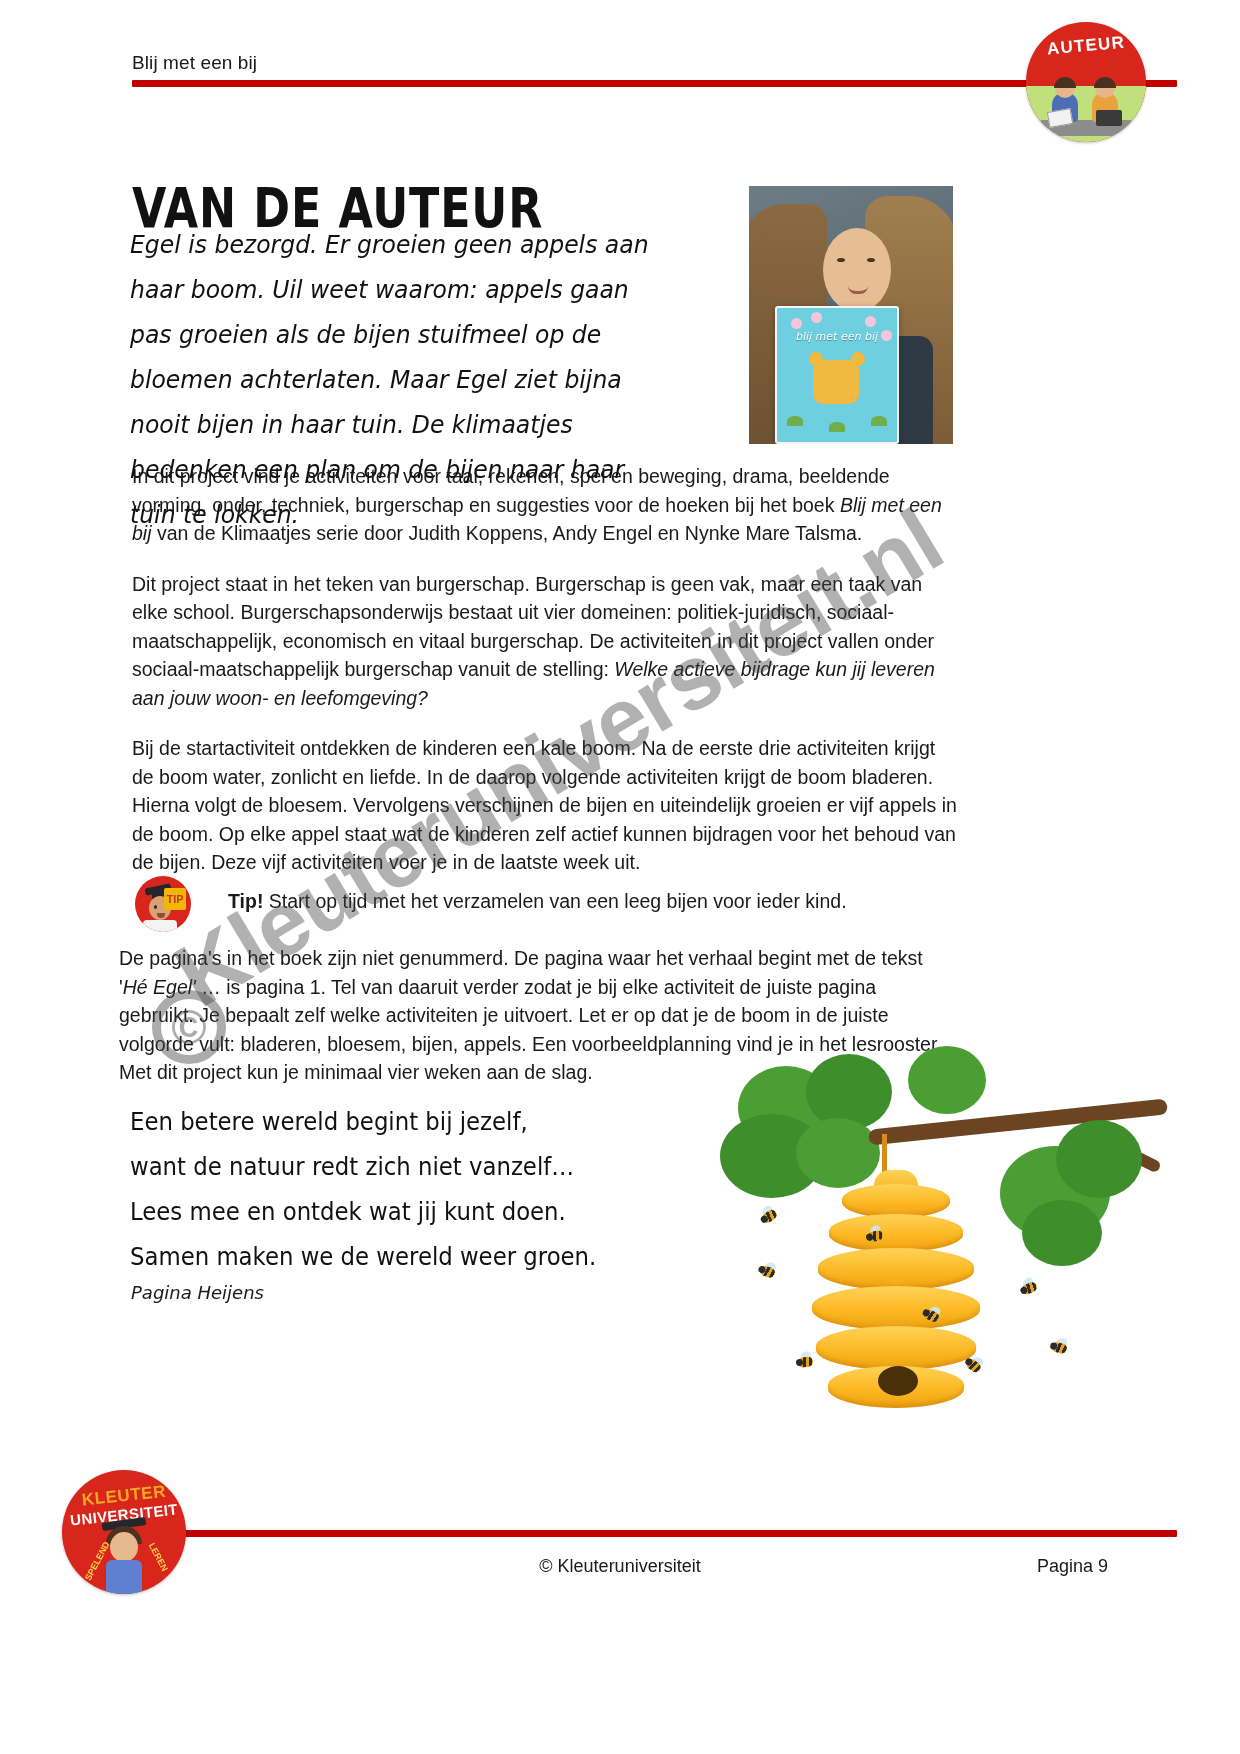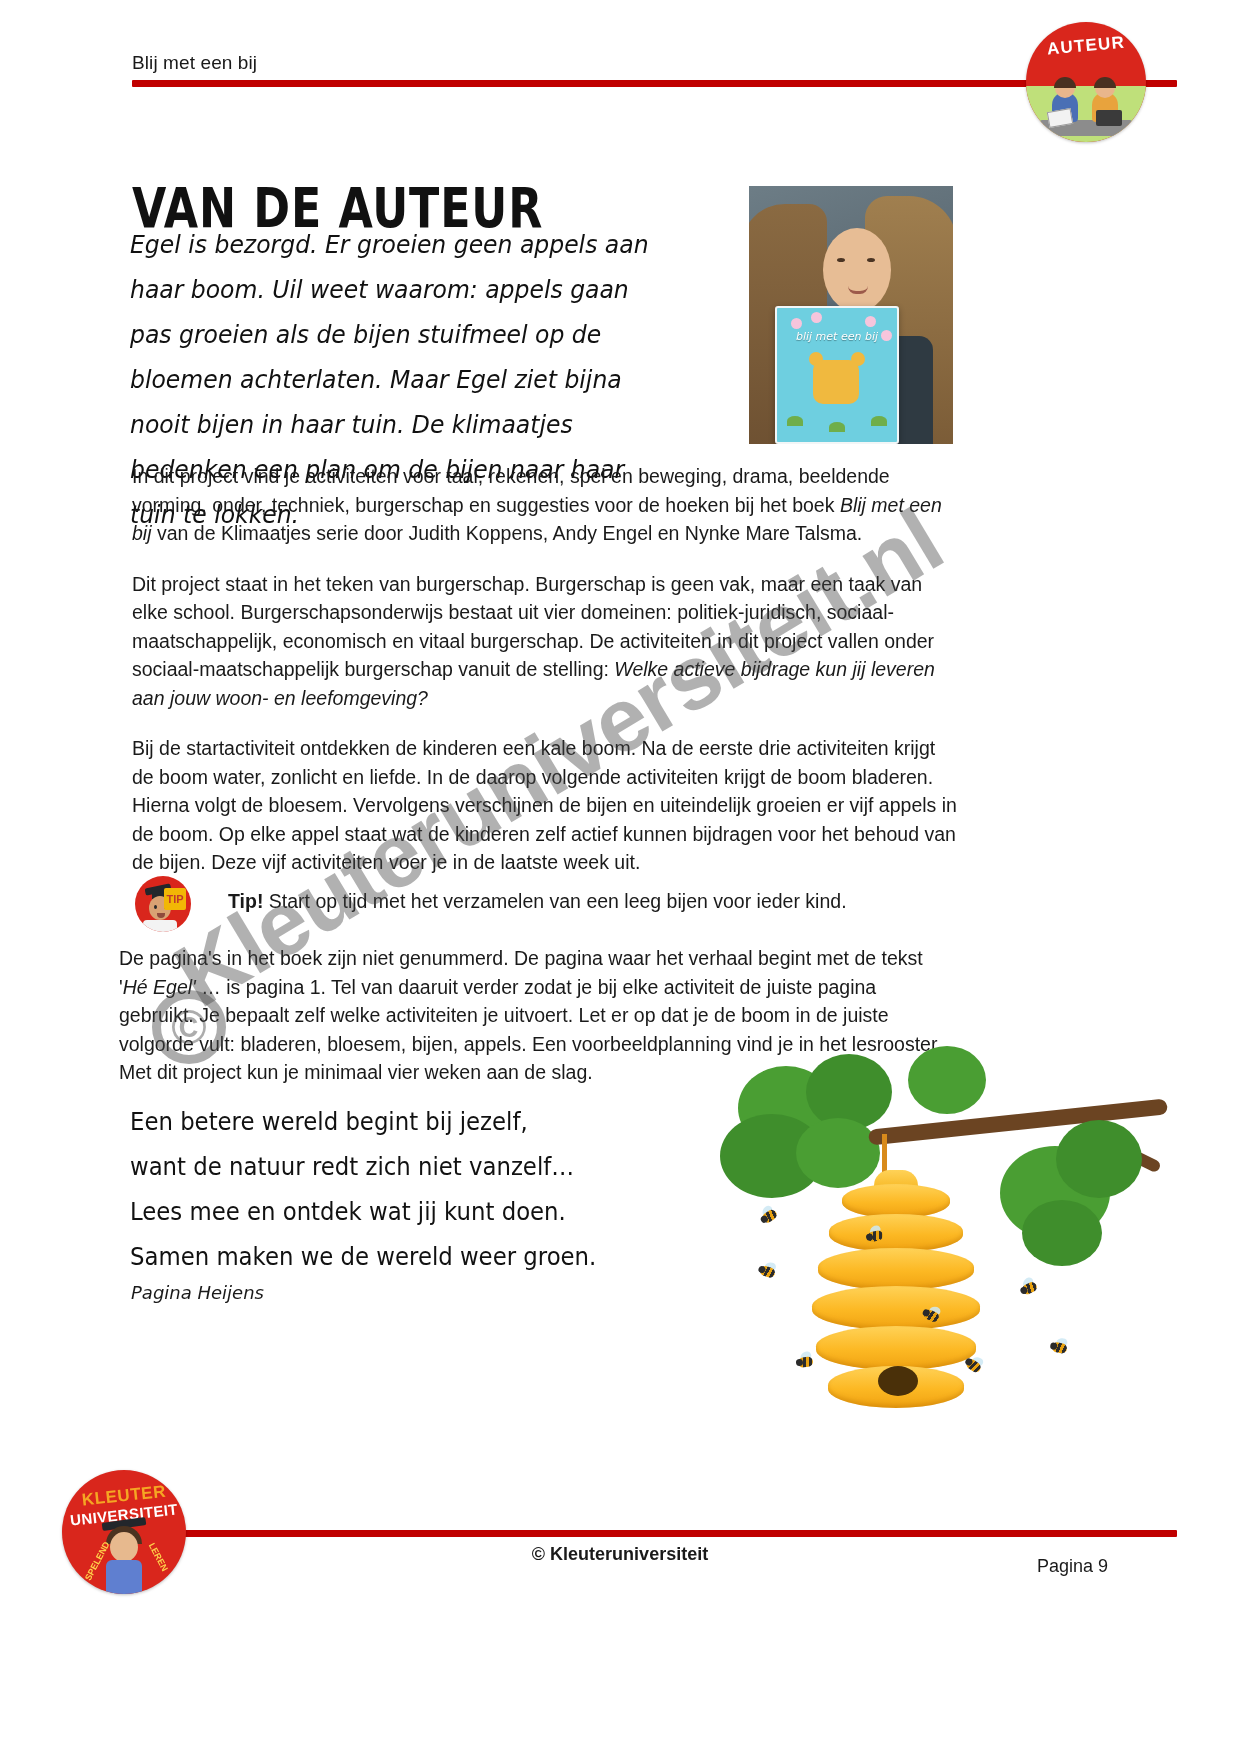--- a/index.html
+++ b/index.html
@@ -224,22 +224,22 @@
   }
   .logo-kid-head { position:absolute; left:48px; top:62px; width:28px; height:30px; border-radius:14px/15px; background:#e7b98e; }
   .logo-kid-hair { position:absolute; left:44px; top:56px; width:36px; height:18px; border-radius:18px 18px 0 0; background:#4b3320; }
   .logo-kid-cap { position:absolute; left:40px; top:50px; width:44px; height:8px; background:#23262b; border-radius:2px; transform:rotate(-8deg); }
   .logo-kid-body { position:absolute; left:44px; top:90px; width:36px; height:34px; background:#5f7fd0; border-radius:6px 6px 0 0; }
   .logo-sub-l { position:absolute; left:14px; top:86px; color:#ffd24a; font-size:9px; font-weight:bold;
                 transform:rotate(-62deg); font-family:"Liberation Sans", sans-serif; }
   .logo-sub-r { position:absolute; right:12px; top:82px; color:#ffd24a; font-size:9px; font-weight:bold;
                 transform:rotate(62deg); font-family:"Liberation Sans", sans-serif; }
   .footer-copy {
-    position:absolute; left:0; top:50px; width:1240px; text-align:center;
-    font-family:"Liberation Sans", sans-serif; font-size:18px; color:#1a1a1a;font-weight:bold;
+    position:absolute; left:0; top:62px; width:1240px; text-align:center;
+    font-family:"Liberation Sans", sans-serif; font-size:18px; color:#1a1a1a;
   }
   .footer-page {
     position:absolute; right:132px; top:62px;
     font-family:"Liberation Sans", sans-serif; font-size:18px; color:#1a1a1a;
   }
 </style>
 </head>
 <body>
 
 <div class="page">

